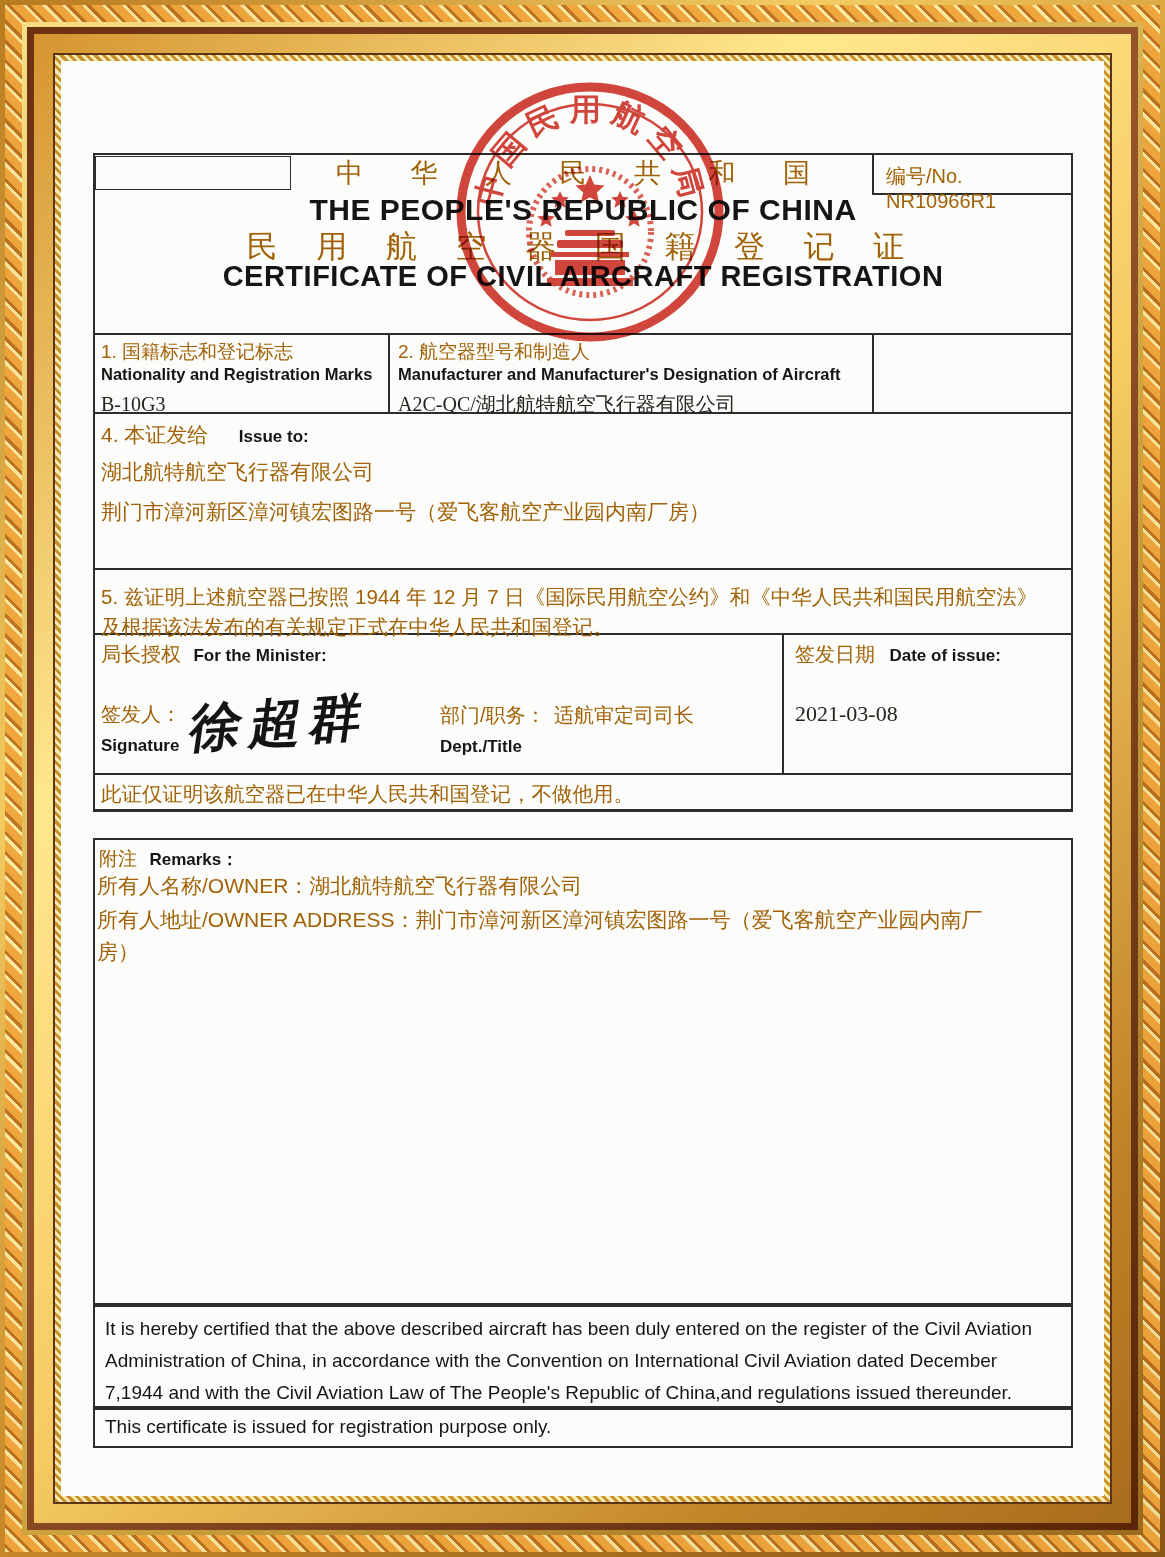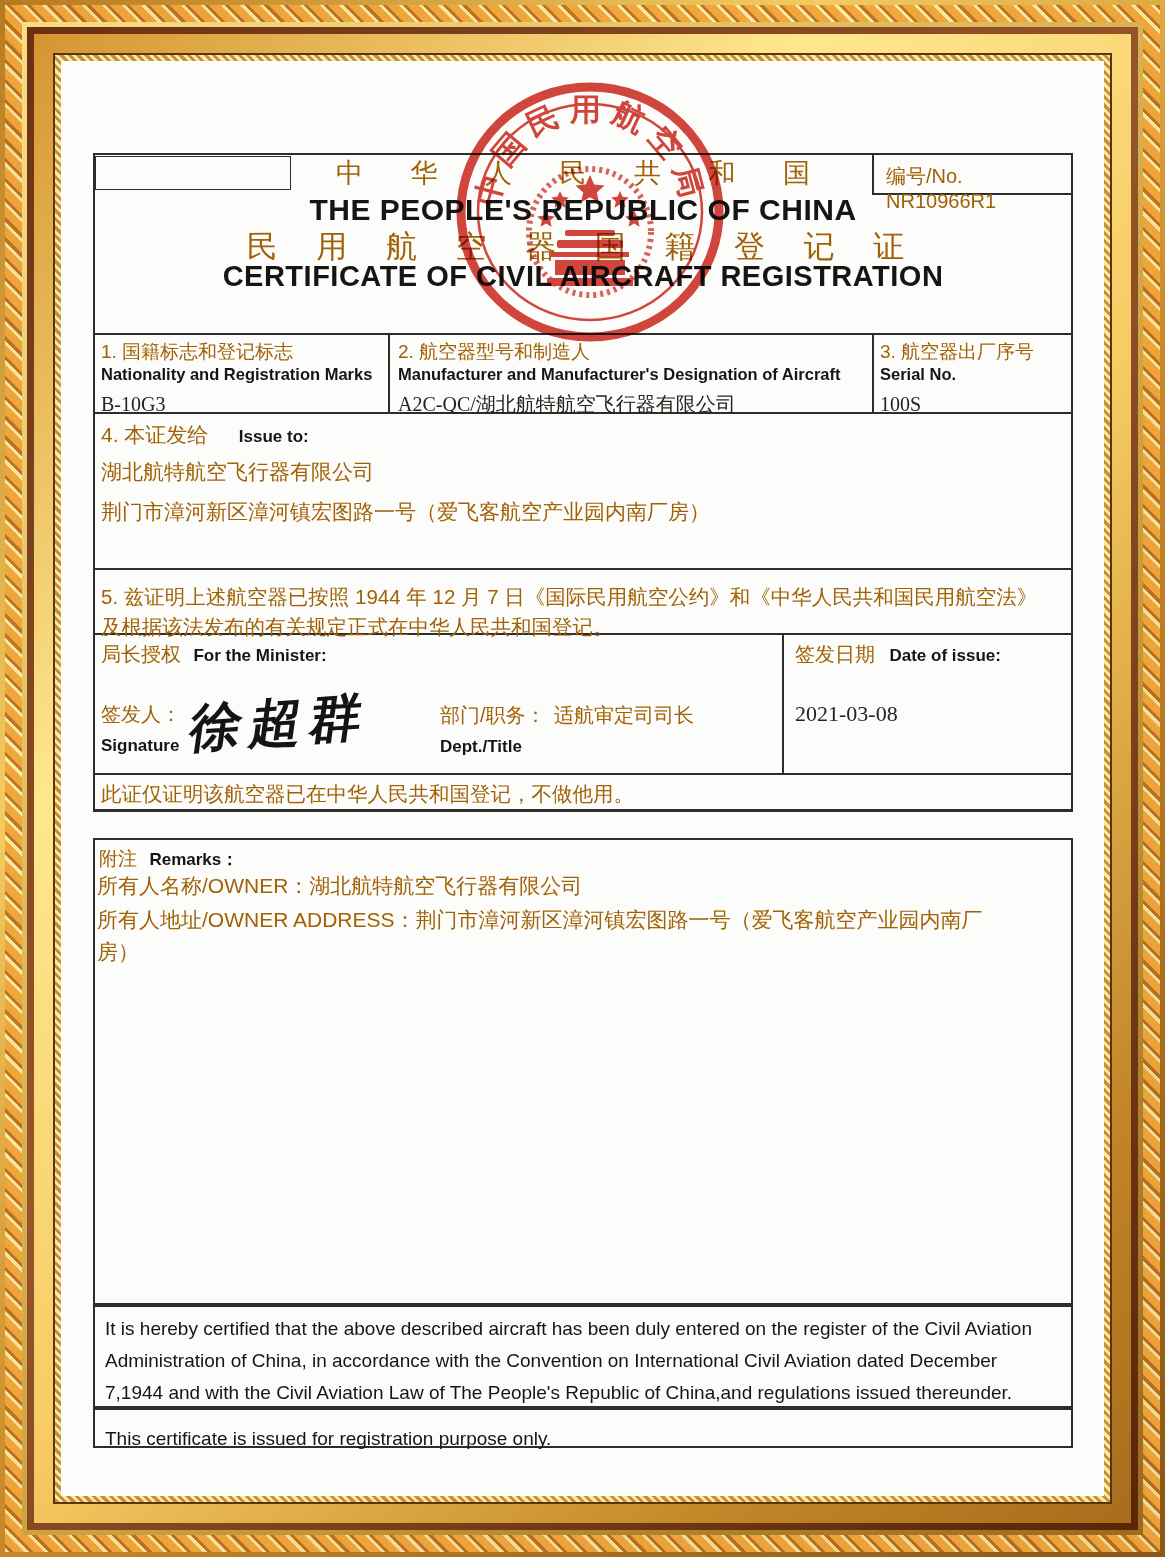--- a/index.html
+++ b/index.html
@@ -89,25 +89,20 @@
           <div class="abs" style="left:101px;top:339px;width:280px;">
             <div class="cn cell-label">1. 国籍标志和登记标志</div>
             <div class="en-b cell-en">Nationality and Registration Marks</div>
             <div class="val cell-val">B-10G3</div>
           </div>
           <div class="abs" style="left:398px;top:339px;width:466px;">
             <div class="cn cell-label">2. 航空器型号和制造人</div>
             <div class="en-b cell-en">Manufacturer and Manufacturer's Designation of Aircraft</div>
             <div class="val cell-val">A2C-QC/湖北航特航空飞行器有限公司</div>
           </div>
-          <div class="abs" style="left:880px;top:339px;width:186px;">
-            <div class="cn cell-label">3. 航空器出厂序号</div>
-            <div class="en-b cell-en">Serial No.</div>
-            <div class="val cell-val">100S</div>
-          </div>
 
           <div class="abs" style="left:101px;top:421px;width:950px;">
             <div>
               <span class="cn" style="font-size:21px;">4. 本证发给</span>
               <span class="en-b small-en" style="margin-left:26px;">Issue to:</span>
             </div>
             <div class="cn" style="font-size:21px;margin-top:9px;">湖北航特航空飞行器有限公司</div>
             <div class="cn" style="font-size:21px;margin-top:12px;">荆门市漳河新区漳河镇宏图路一号（爱飞客航空产业园内南厂房）</div>
           </div>
 
@@ -142,21 +137,21 @@
             <span class="en-b small-en" style="margin-left:8px;">Remarks：</span>
           </div>
           <div class="abs cn" style="left:97px;top:872px;font-size:21px;">所有人名称/OWNER：湖北航特航空飞行器有限公司</div>
           <div class="abs cn" style="left:97px;top:906px;font-size:21px;">所有人地址/OWNER ADDRESS：荆门市漳河新区漳河镇宏图路一号（爱飞客航空产业园内南厂</div>
           <div class="abs cn" style="left:97px;top:938px;font-size:21px;">房）</div>
 
           <div class="box" style="left:93px;top:1305px;width:980px;height:103px;border-width:2.5px;">
             <div class="footer-en" style="padding:6px 12px 0 10px;">It is hereby certified that the above described aircraft has been duly entered on the register of the Civil Aviation Administration of China, in accordance with the Convention on International Civil Aviation dated December 7,1944 and with the Civil Aviation Law of The People's Republic of China,and regulations issued thereunder.</div>
           </div>
           <div class="box" style="left:93px;top:1408px;width:980px;height:40px;border-width:2.5px;">
-            <div class="footer-en" style="padding:13px 12px 0 10px;">This certificate is issued for registration purpose only.</div>
+            <div class="footer-en" style="padding:1px 12px 0 10px;">This certificate is issued for registration purpose only.</div>
           </div>
 
           <svg class="seal" style="left:453px;top:80px;" width="274" height="268" viewBox="0 0 274 268">
             <g stroke="#cf3227" fill="none">
               <ellipse cx="137" cy="132" rx="129" ry="125" stroke-width="9"></ellipse>
               <ellipse cx="137" cy="132" rx="112" ry="108" stroke-width="2.5"></ellipse>
             </g>
             <defs>
               <path id="sealArc" d="M 45,132 A 92,92 0 1 1 229,132"></path>
             </defs>

